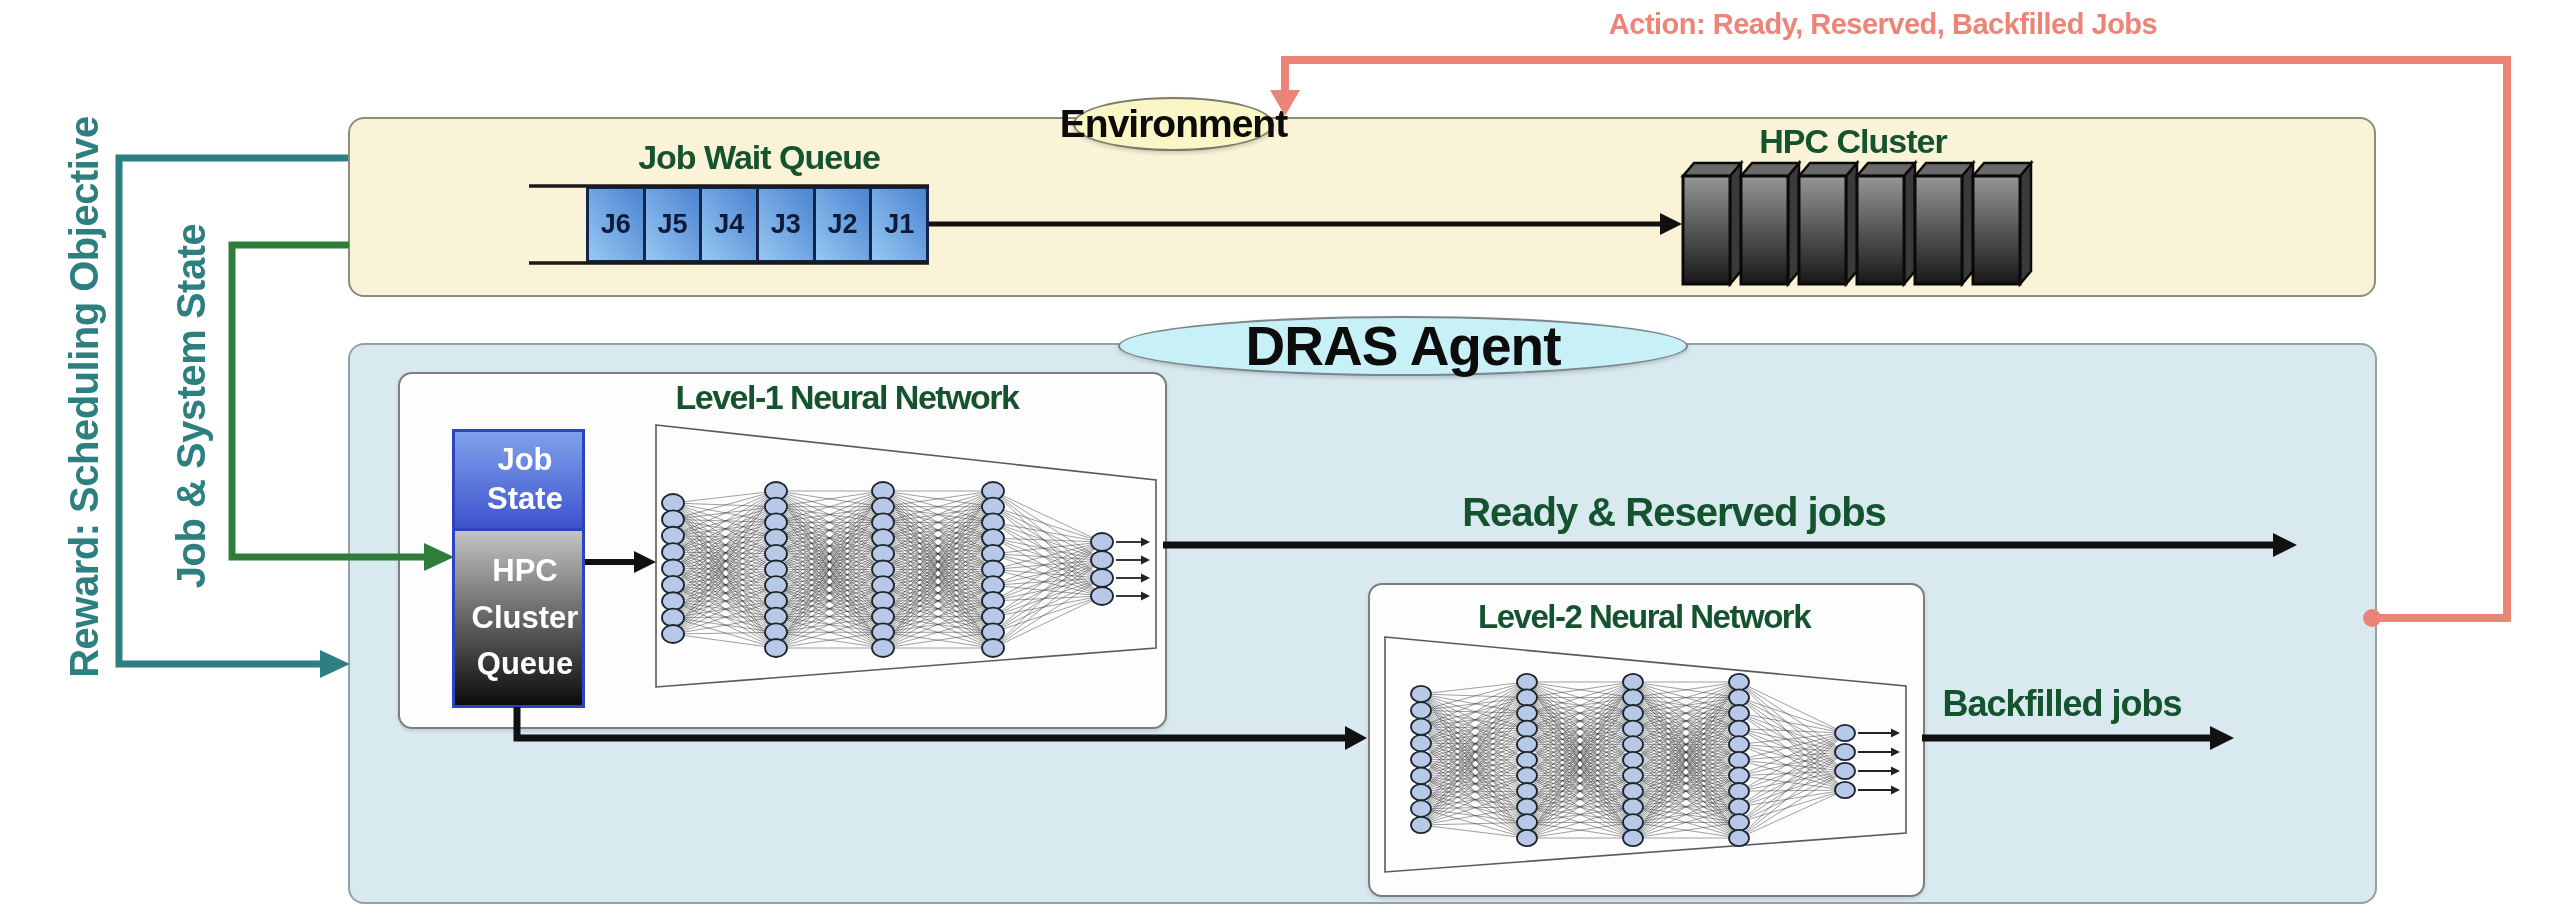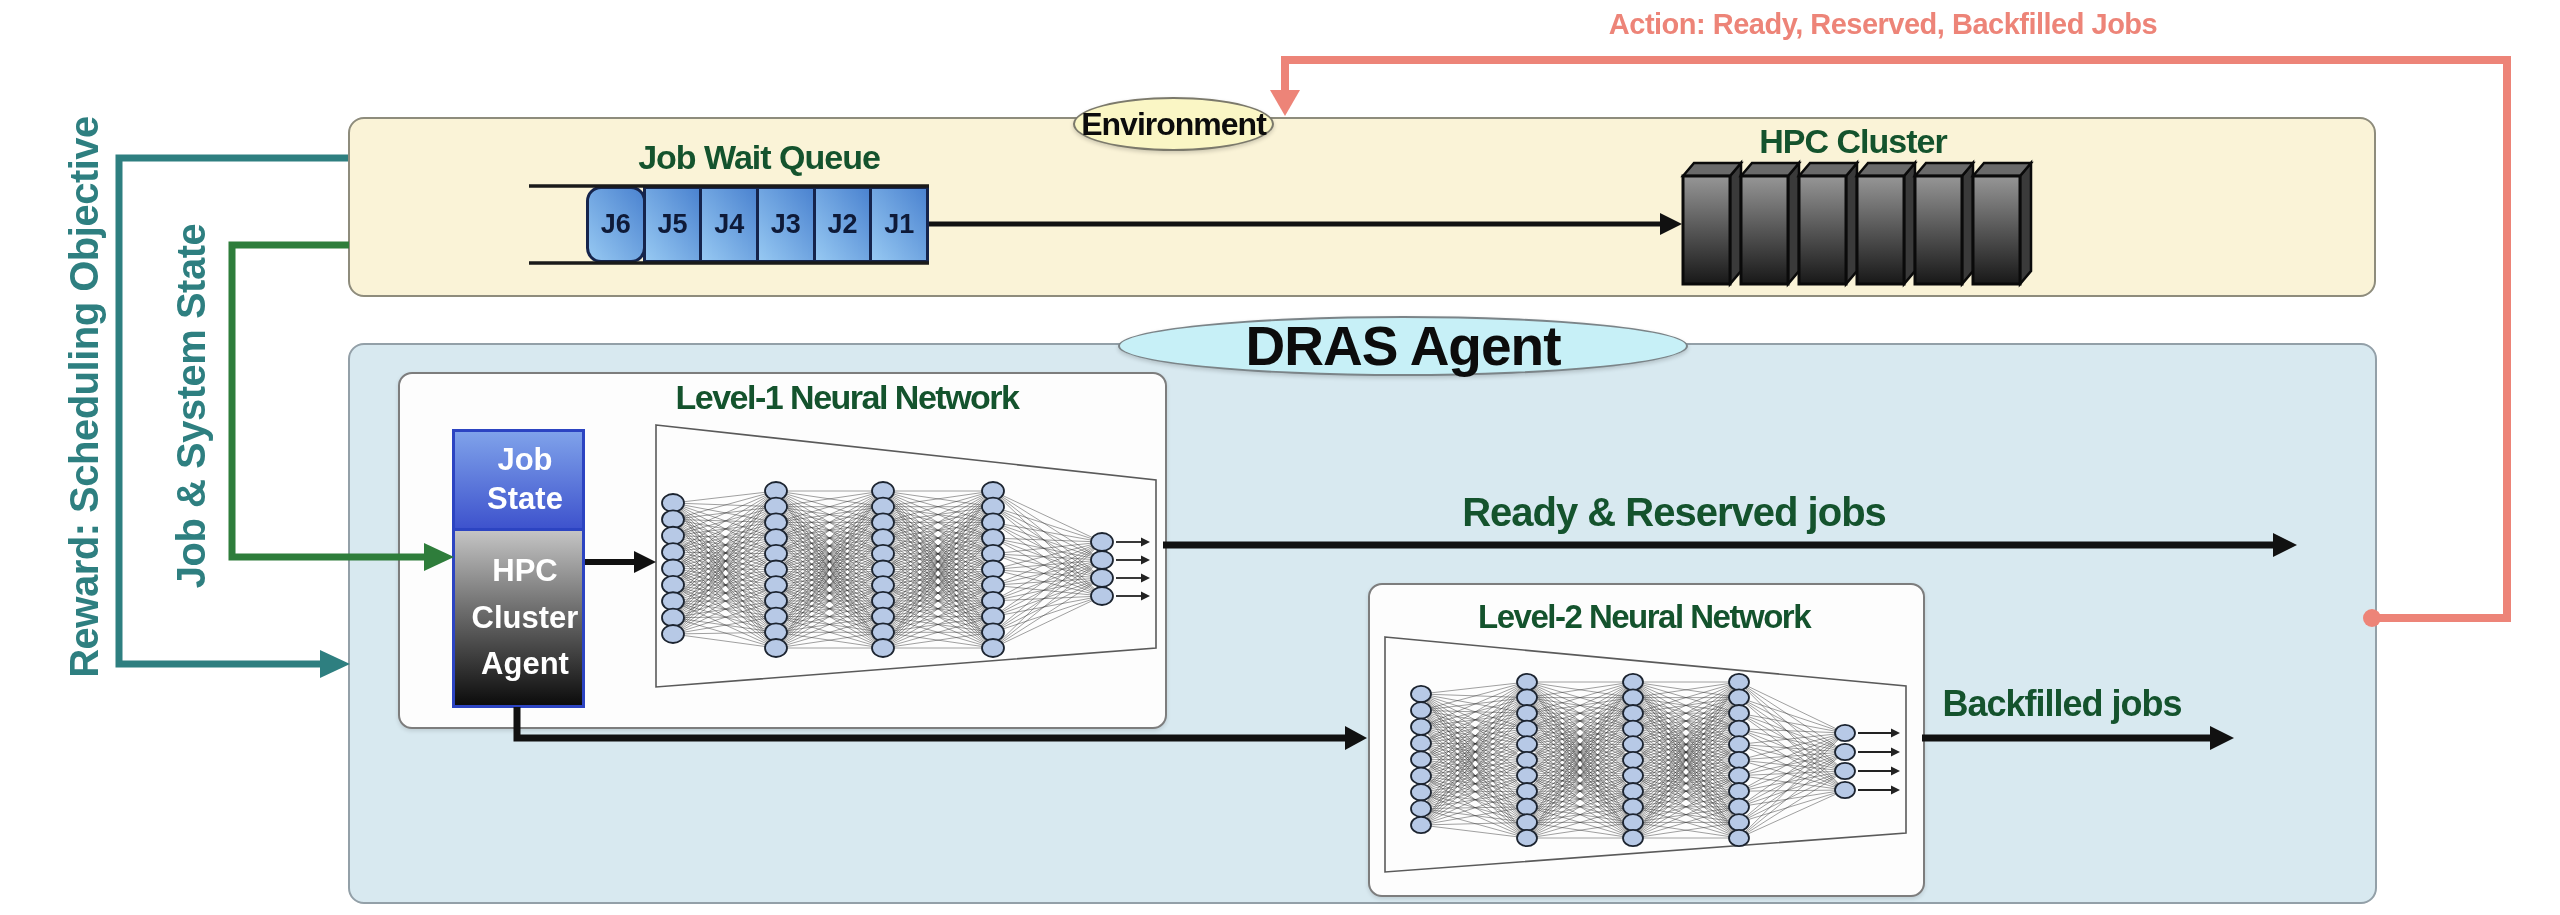--- a/index.html
+++ b/index.html
@@ -4,21 +4,21 @@
 <style>
   html,body{margin:0;padding:0;background:#ffffff;}
   #canvas{position:relative;width:2560px;height:915px;background:#ffffff;overflow:hidden;
           font-family:"Liberation Sans", sans-serif;}
   .panel{position:absolute;border-radius:16px;z-index:1;}
   #env-box{left:348px;top:117px;width:2024px;height:176px;background:#FAF3D7;border:2px solid #8e8c7c;}
   #dras-box{left:348px;top:343px;width:2025px;height:557px;background:#D8E9F0;border:2px solid #93a0a8;}
   .ellipse{position:absolute;z-index:6;display:flex;align-items:center;justify-content:center;
            border-radius:50%;box-shadow:0 2px 4px rgba(0,0,0,.18);font-weight:bold;color:#0c0c0c;}
   #env-ellipse{left:1073px;top:97px;width:197px;height:50px;background:#FAF6C5;border:2px solid #7b796b;
-               font-size:32px;letter-spacing:-1px;}
+               font-size:39px;letter-spacing:-1px;}
   #dras-ellipse{left:1118px;top:316px;width:566px;height:56px;background:#C7F0F7;border:2px solid #7b8488;
                font-size:55px;letter-spacing:-1px;}
   .nnbox{position:absolute;background:#fdfdfd;border:2px solid #7d7d7d;border-radius:14px;z-index:4;
          box-shadow:0 2px 4px rgba(0,0,0,.12);}
   #level1-box{left:398px;top:372px;width:765px;height:353px;}
   #level2-box{left:1368px;top:583px;width:553px;height:310px;}
   .title{position:absolute;z-index:20;font-weight:bold;color:#14532d;white-space:nowrap;
          transform:translate(-50%,-50%);letter-spacing:-1px;}
   #jwq-title{left:759px;top:157px;font-size:34px;}
   #hpc-title{left:1853px;top:141px;font-size:34px;}
@@ -30,21 +30,21 @@
     font-size:29px;font-weight:bold;color:#ED8478;white-space:nowrap;letter-spacing:-0.5px;}
   .vlabel{position:absolute;z-index:20;transform:translate(-50%,-50%) rotate(-90deg);
           white-space:nowrap;font-weight:bold;font-size:40px;letter-spacing:-0.5px;color:#2E7F80;}
   #reward-label{left:84px;top:397px;}
   #state-label{left:191px;top:406px;}
   
   #job-queue{position:absolute;left:586px;top:186px;width:343px;height:77px;display:flex;z-index:6;}
   .job{flex:1;border:3px solid #15244c;margin-left:-3px;display:flex;align-items:center;justify-content:center;
        background:linear-gradient(to bottom left,#4b83d0 0%,#96c8f2 100%);
        font-weight:bold;font-size:27px;color:#0e1a38;}
-  .job:first-child{margin-left:0;border-radius:15px;}
+  .job:first-child{margin-left:0;}
   
   #state-stack{position:absolute;left:452px;top:429px;width:133px;z-index:6;border:3px solid #2c44c2;
                box-sizing:border-box;}
   .stackcell{display:flex;align-items:center;justify-content:center;text-align:center;
              white-space:pre-line;font-weight:bold;color:#ffffff;box-sizing:border-box;padding-left:13px;}
   #job-state{height:99px;font-size:31px;line-height:1.25;
              background:linear-gradient(#7fa2ea,#3e53cd);border-bottom:3px solid #2c44c2;}
   #cluster-state{height:174px;font-size:31px;line-height:1.5;
              background:linear-gradient(#c4c4c4 0%,#6e6e6e 45%,#0c0c0c 100%);}
   #overlay{position:absolute;left:0;top:0;z-index:10;pointer-events:none;}
@@ -74,21 +74,21 @@
     <div class="job">J3</div>
     <div class="job">J2</div>
     <div class="job">J1</div>
   </div>
 
   <div id="state-stack">
     <div class="stackcell" id="job-state">Job
 State</div>
     <div class="stackcell" id="cluster-state">HPC
 Cluster
-Agent</div>
+Queue</div>
   </div>
 
   <svg id="overlay" width="2560" height="915" viewBox="0 0 2560 915">
       <defs>
         <linearGradient id="rackg" x1="0" y1="0" x2="0" y2="1">
           <stop offset="0" stop-color="#969696"></stop>
           <stop offset="0.5" stop-color="#565656"></stop>
           <stop offset="1" stop-color="#181818"></stop>
         </linearGradient>
       </defs>

